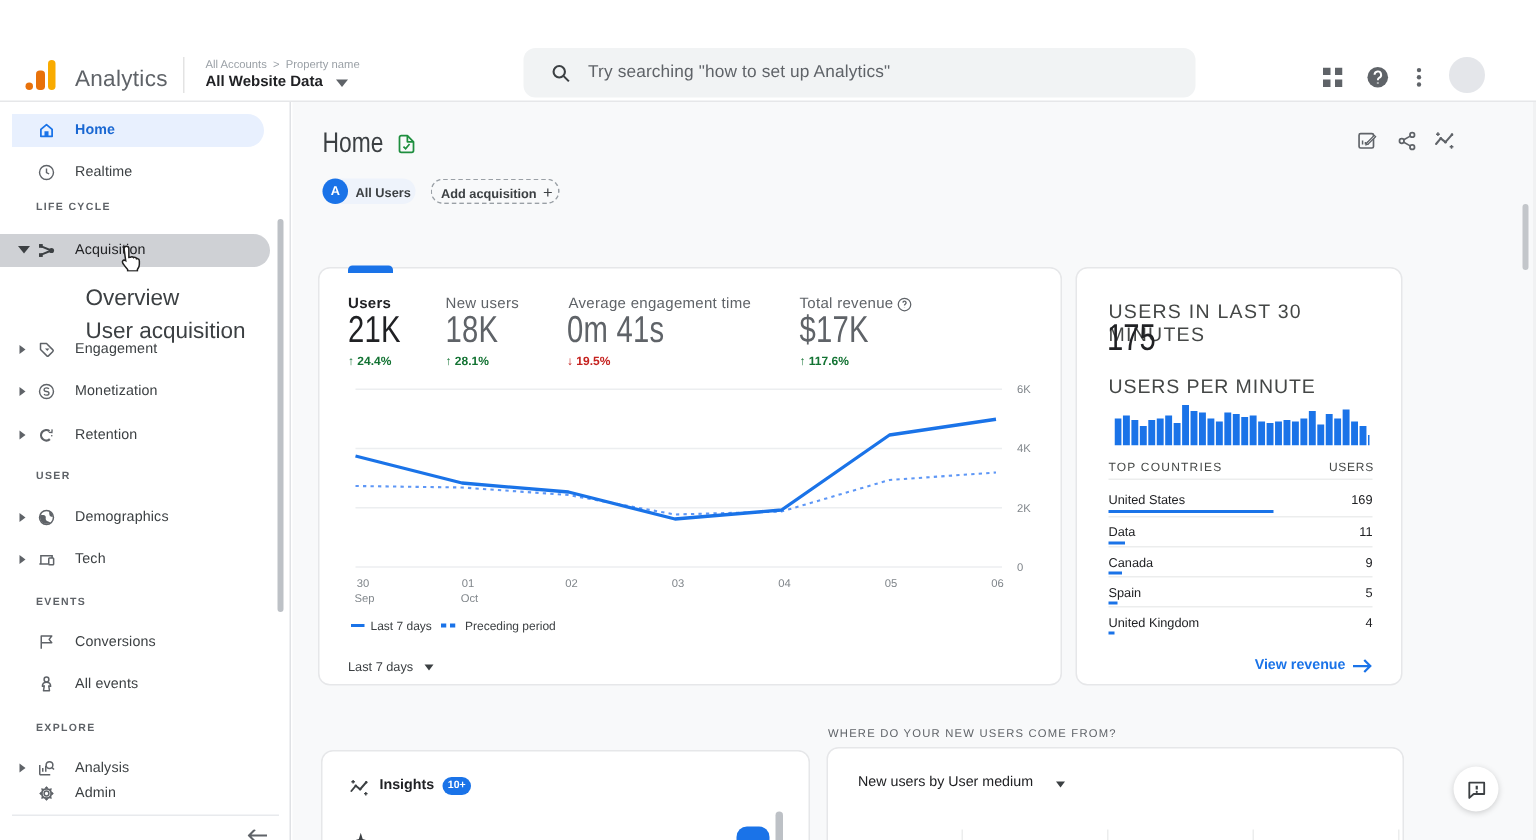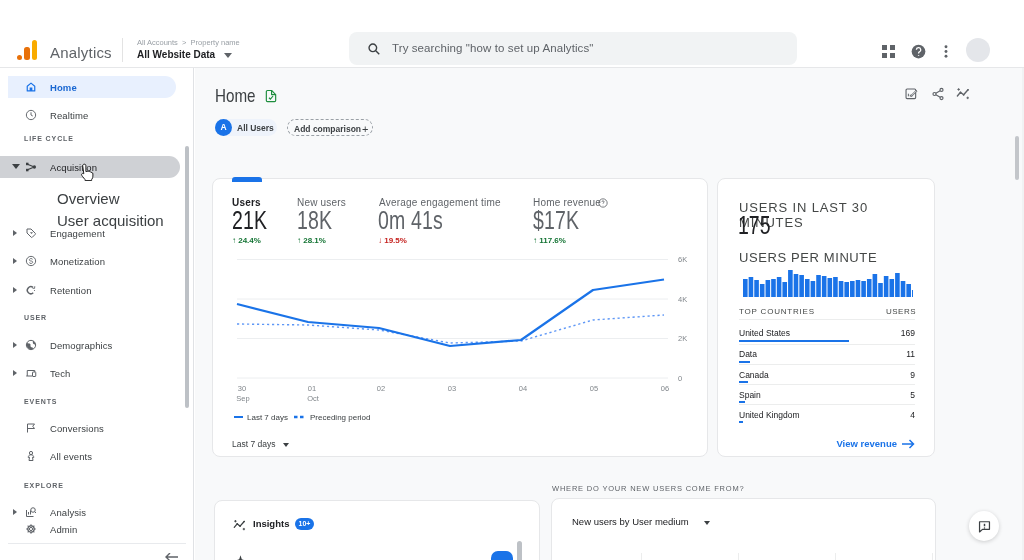--- a/index.html
+++ b/index.html
@@ -244,31 +244,31 @@
       <circle cx="13" cy="14" r="1.4" fill="#5f6368" stroke="none"></circle>
       <circle cx="20" cy="6" r="1.4" fill="#5f6368" stroke="none"></circle>
       <path d="M5 3.5 v4 M3 5.5 h4" stroke-width="1.6"></path>
       <path d="M19.5 17 v4 M17.5 19 h4" stroke-width="1.6"></path>
     </svg>
   <div id="chip-allusers">
       <div id="chip-a">A</div>
       <div class="t">All Users</div>
     </div>
   <div id="chip-add">
-      <div class="t" style="white-space:nowrap;left:6px">Add comparison</div>
+      <div class="t" style="white-space:nowrap;left:6px">Add acquisition</div>
       <div class="t" style="left:74px;top:2.5px;font-size:11px;font-weight:normal">+</div>
     </div>
 
   <div class="card" id="card-main" style="left:212px;top:178px;width:496px;height:279px;"></div>
   <div class="abs" style="left:232px;top:177px;width:30px;height:5px;background:#1a73e8;border-radius:3px 3px 0 0"></div>
 
   <div class="mlabel" style="left:232px;color:#202124;font-weight:bold">Users</div>
   <div class="mlabel" style="left:297px">New users</div>
   <div class="mlabel" style="left:379px">Average engagement time</div>
-  <div class="mlabel" style="left:533px">Home revenue</div>
+  <div class="mlabel" style="left:533px">Total revenue</div>
   <svg class="abs" style="left:598px;top:198px" width="10" height="10" viewBox="0 0 24 24" fill="none" stroke="#5f6368" stroke-width="2">
       <circle cx="12" cy="12" r="10"></circle>
       <path d="M9.5 9 a2.5 2.6 0 1 1 3.4 2.7 c-.9.4-.9 1-.9 1.8 M12 17 v.5" stroke-width="2.2"></path>
     </svg>
   <div class="mval" style="left:232px;color:#202124">21K</div>
   <div class="mval" style="left:297px">18K</div>
   <div class="mval" style="left:378px">0m 41s</div>
   <div class="mval" style="left:533px">$17K</div>
   <div class="mdelta green" style="left:232px">↑ 24.4%</div>
   <div class="mdelta green" style="left:297px">↑ 28.1%</div>

